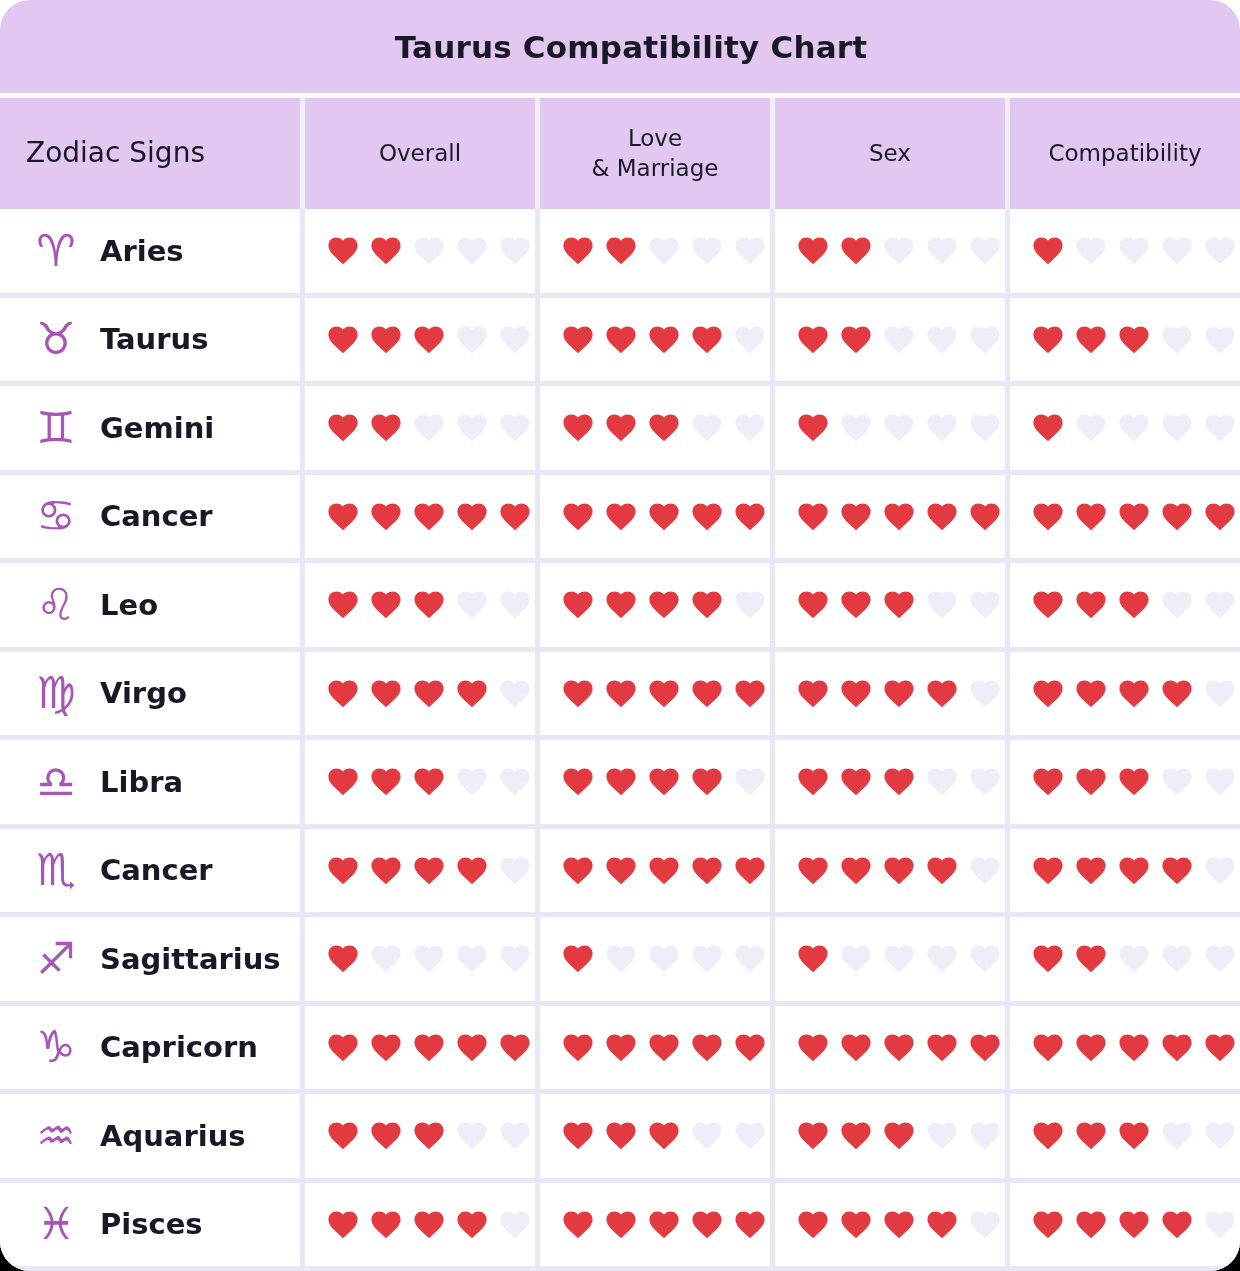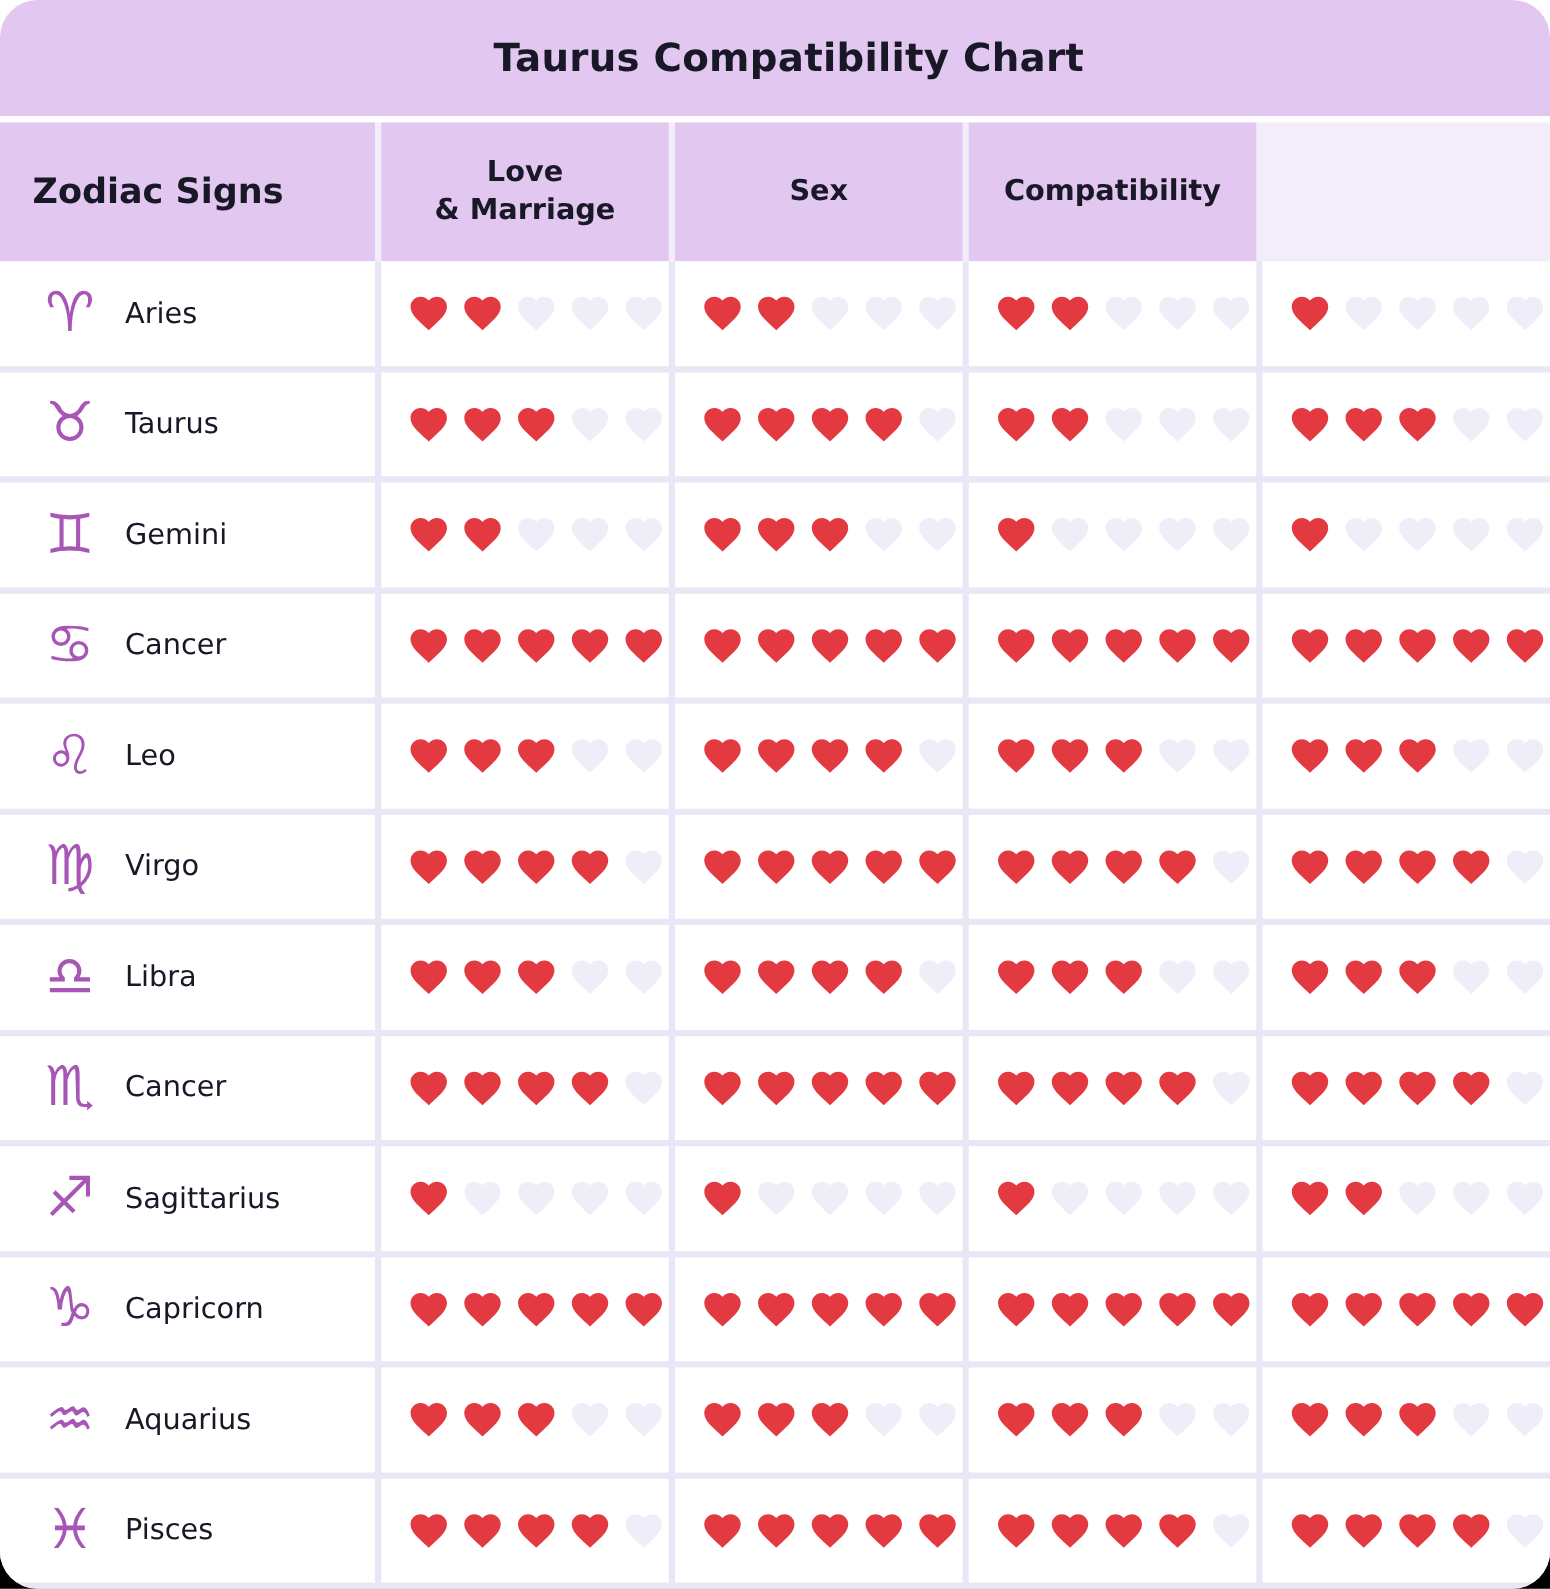--- a/index.html
+++ b/index.html
@@ -30,59 +30,62 @@
   .title-bar h1{
     font-size:31px;font-weight:bold;color:var(--c-text);letter-spacing:.2px;
   }
   .white-gap{height:5px;flex:0 0 5px;background:#ffffff;}
   .header-row{
     height:111px;flex:0 0 111px;
     display:grid;grid-template-columns:300px 1fr 1fr 1fr 1fr;gap:5px;
     background:var(--c-header-gap);
   }
   .hcell{
-    background:var(--c-header-bg);color:var(--c-text);font-weight:bold;
+    background:var(--c-header-bg);color:var(--c-text);font-weight:normal;
     display:flex;flex-direction:column;align-items:center;justify-content:center;
     font-size:23px;line-height:1.3;text-align:center;
   }
   .hcell.first{align-items:flex-start;padding-left:26px;font-size:28px;}
   .tbody{
     flex:1;display:flex;flex-direction:column;gap:5px;
     background:var(--c-gap);padding-bottom:5px;
   }
   .row{
     flex:1;display:grid;grid-template-columns:300px 1fr 1fr 1fr 1fr;gap:5px;
   }
   .cell{background:#ffffff;display:flex;align-items:center;}
   .sign-cell{padding-left:28px;}
   .zicon{
     width:56px;font-size:44px;line-height:1;color:var(--c-icon);
     text-align:center;font-weight:bold;flex:0 0 56px;
   }
   .zname{
-    margin-left:16px;font-size:23px;font-weight:normal;color:var(--c-text);
+    margin-left:16px;font-size:29px;font-weight:bold;color:var(--c-text);
   }
   .rating-cell{padding-left:19px;gap:5px;}
   .heart{width:38px;height:35px;flex:0 0 38px;display:block;}
   .heart.filled path{fill:var(--c-heart);}
   .heart.empty path{fill:var(--c-heart-empty);}
 </style>
 </head>
 <body>
 
 <div class="card">
   <div class="title-bar">
     <h1>Taurus Compatibility Chart</h1>
   </div>
   <div class="white-gap"></div>
   <div class="header-row">
     <div class="hcell first">
       <span>Zodiac Signs</span>
     </div>
     <div class="hcell">
+      <span>Overall</span>
+    </div>
+    <div class="hcell">
       <span>Love</span>
       <span>&amp; Marriage</span>
     </div>
     <div class="hcell">
       <span>Sex</span>
     </div>
     <div class="hcell">
       <span>Compatibility</span>
     </div>
   </div>

